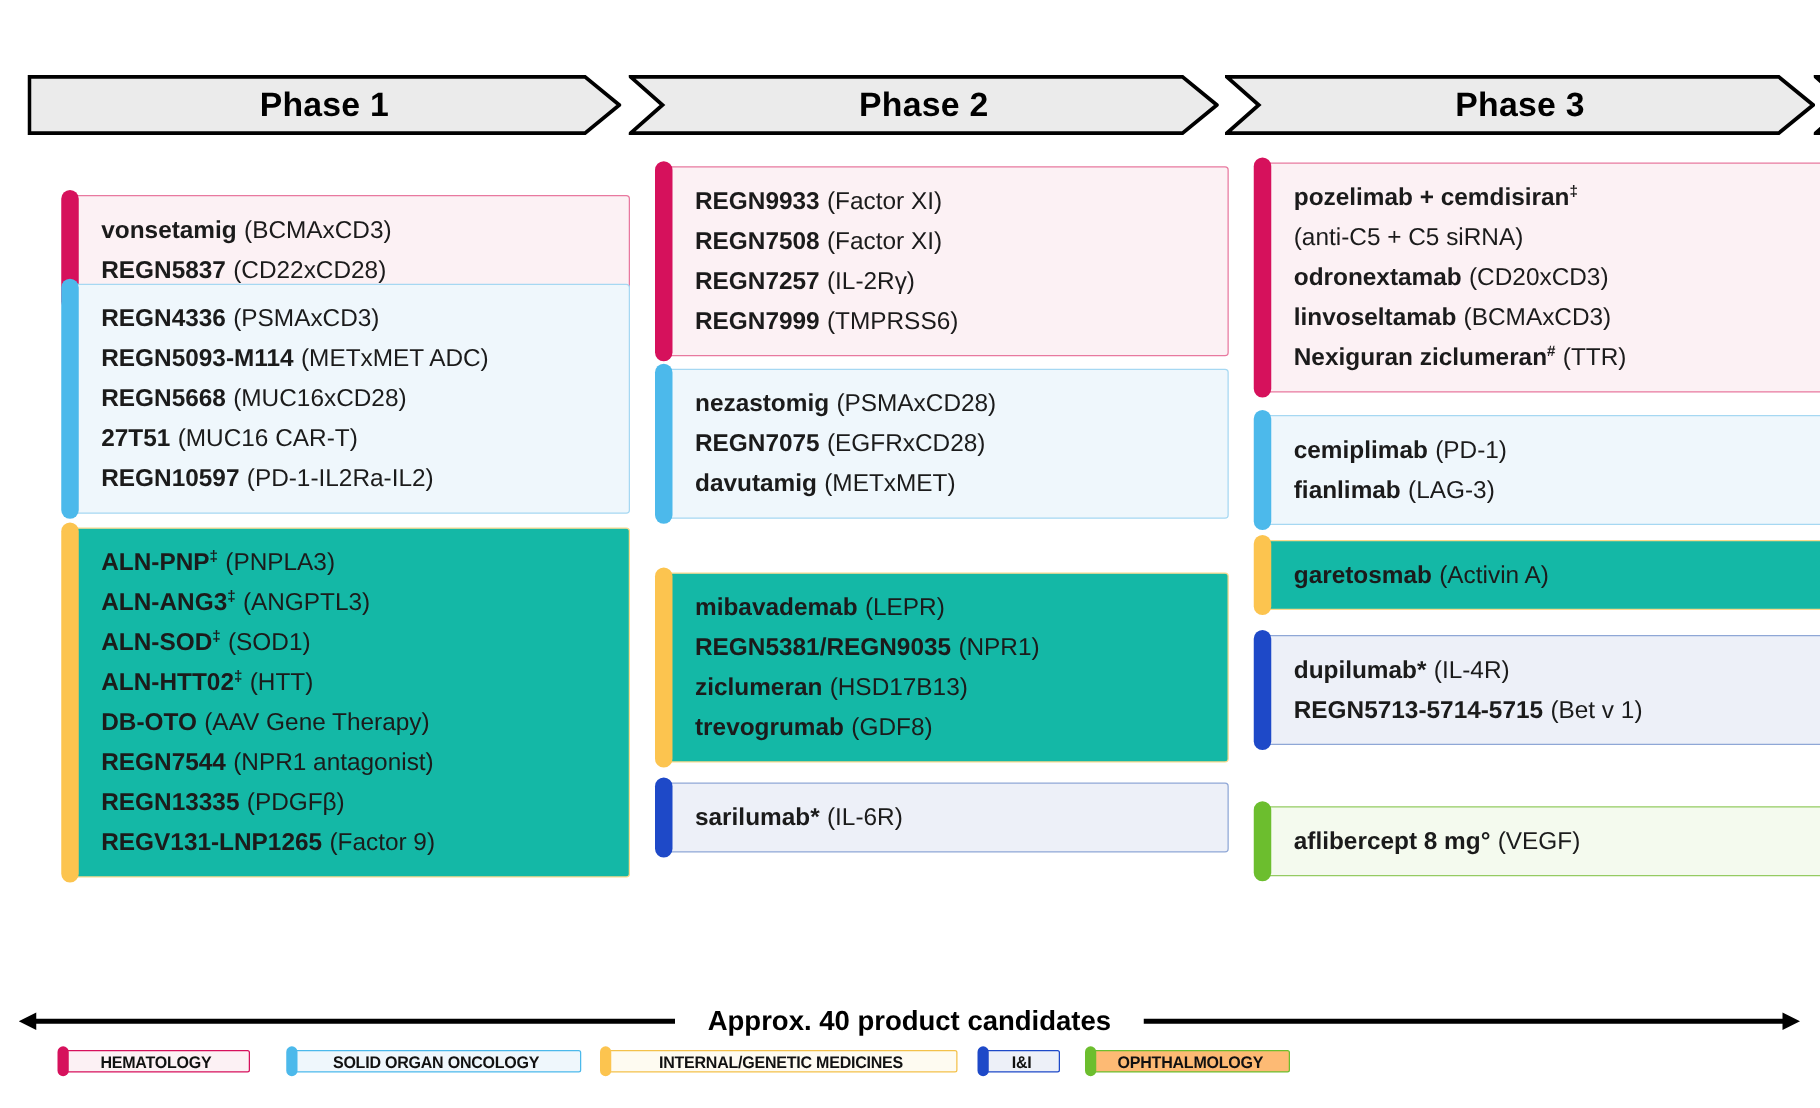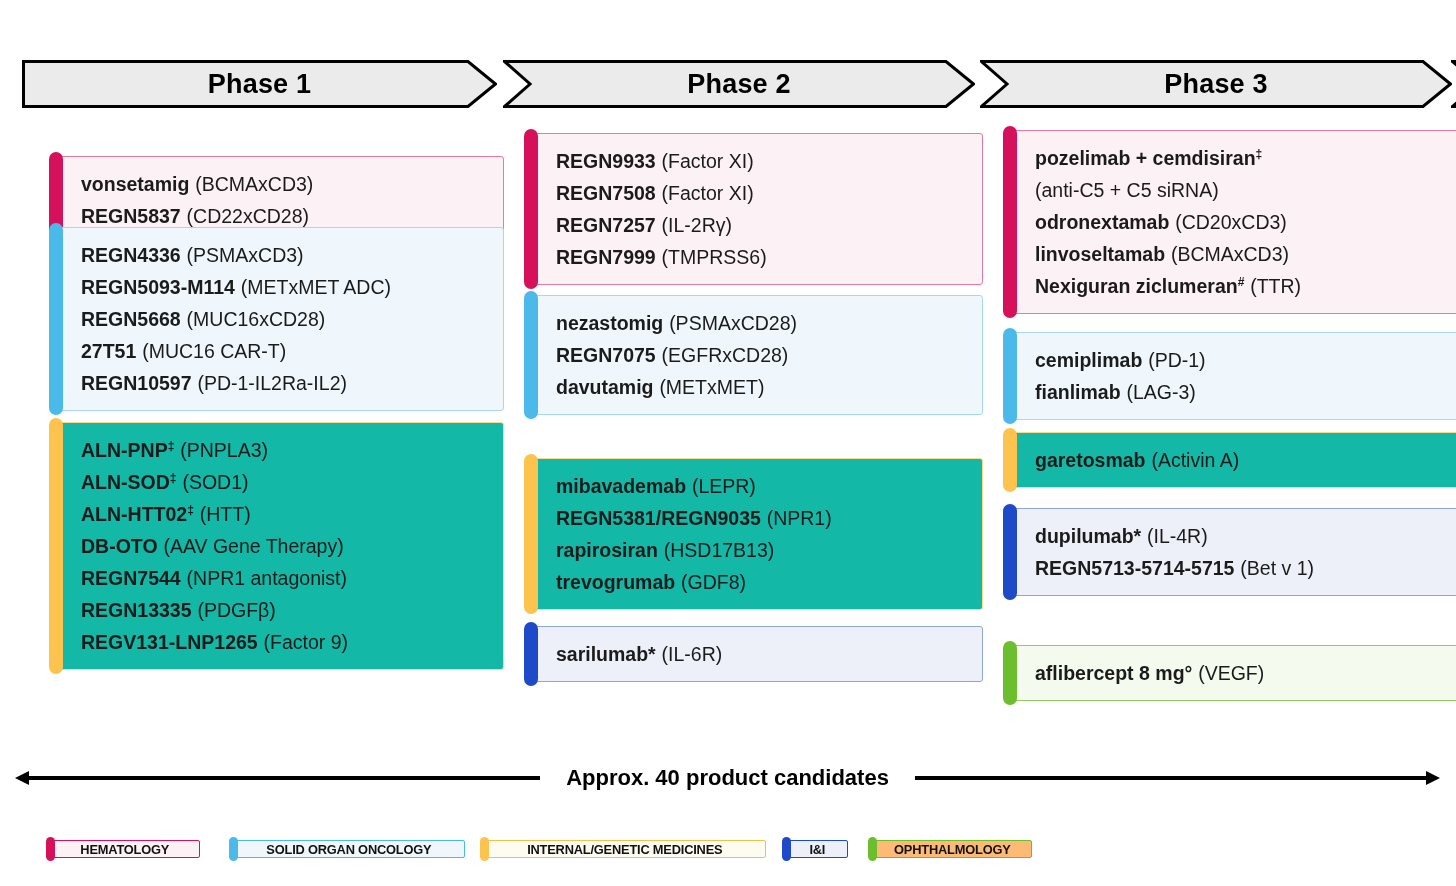--- a/index.html
+++ b/index.html
@@ -32,21 +32,21 @@
   .cat-soc{background:#EFF7FC;border-color:#A6D8F2;}
   .cat-soc>.bar{background:#4CB9EB;}
   .cat-igm{background:#14b8a6;border-color:#F8D98D;}
   .cat-igm>.bar{background:#FCC44F;}
   .cat-ii{background:#EDF0F8;border-color:#8FA7D6;}
   .cat-ii>.bar{background:#1E49C8;}
   .cat-oph{background:#F4FAEE;border-color:#94CB62;}
   .cat-oph>.bar{background:#6CBE2E;}
   
   .divider{
-    position:absolute;left:15px;right:16px;top:765px;height:26px;
+    position:absolute;left:15px;right:16px;top:804px;height:26px;
     display:flex;align-items:center;
   }
   .divider .ln{height:4px;background:#000;flex:1;}
   .divider .txt{font-weight:700;font-size:22px;white-space:nowrap;padding:0 26px;color:#000;}
   .arrow-l{width:0;height:0;border-top:7px solid transparent;border-bottom:7px solid transparent;border-right:14px solid #000;margin-right:-2px;}
   .arrow-r{width:0;height:0;border-top:7px solid transparent;border-bottom:7px solid transparent;border-left:14px solid #000;margin-left:-2px;}
   
   .lg-item{
     position:absolute;top:840px;height:18px;border:1.6px solid;border-radius:2px;
     display:flex;align-items:center;justify-content:center;box-sizing:border-box;
@@ -99,20 +99,21 @@
     <div class="line"><b>REGN4336</b><sup></sup><span class="tg">(PSMAxCD3)</span></div>
     <div class="line"><b>REGN5093-M114</b><sup></sup><span class="tg">(METxMET ADC)</span></div>
     <div class="line"><b>REGN5668</b><sup></sup><span class="tg">(MUC16xCD28)</span></div>
     <div class="line"><b>27T51</b><sup></sup><span class="tg">(MUC16 CAR-T)</span></div>
     <div class="line"><b>REGN10597</b><sup></sup><span class="tg">(PD-1-IL2Ra-IL2)</span></div>
   </div>
 
   <div class="pipe-box cat-igm" style="left:56px;top:422px;width:410px;">
     <span class="bar"></span>
     <div class="line"><b>ALN-PNP</b><sup>‡</sup><span class="tg">(PNPLA3)</span></div>
+    <div class="line"><b>ALN-ANG3</b><sup>‡</sup><span class="tg">(ANGPTL3)</span></div>
     <div class="line"><b>ALN-SOD</b><sup>‡</sup><span class="tg">(SOD1)</span></div>
     <div class="line"><b>ALN-HTT02</b><sup>‡</sup><span class="tg">(HTT)</span></div>
     <div class="line"><b>DB-OTO</b><sup></sup><span class="tg">(AAV Gene Therapy)</span></div>
     <div class="line"><b>REGN7544</b><sup></sup><span class="tg">(NPR1 antagonist)</span></div>
     <div class="line"><b>REGN13335</b><sup></sup><span class="tg">(PDGFβ)</span></div>
     <div class="line"><b>REGV131-LNP1265</b><sup></sup><span class="tg">(Factor 9)</span></div>
   </div>
 
   <div class="pipe-box cat-hema" style="left:531px;top:133px;width:414px;">
     <span class="bar"></span>
@@ -126,21 +127,21 @@
     <span class="bar"></span>
     <div class="line"><b>nezastomig</b><sup></sup><span class="tg">(PSMAxCD28)</span></div>
     <div class="line"><b>REGN7075</b><sup></sup><span class="tg">(EGFRxCD28)</span></div>
     <div class="line"><b>davutamig</b><sup></sup><span class="tg">(METxMET)</span></div>
   </div>
 
   <div class="pipe-box cat-igm" style="left:531px;top:458px;width:414px;">
     <span class="bar"></span>
     <div class="line"><b>mibavademab</b><sup></sup><span class="tg">(LEPR)</span></div>
     <div class="line"><b>REGN5381/REGN9035</b><sup></sup><span class="tg">(NPR1)</span></div>
-    <div class="line"><b>rapirosiran</b><sup></sup><span class="tg">(HSD17B13)</span></div>
+    <div class="line"><b>ziclumeran</b><sup></sup><span class="tg">(HSD17B13)</span></div>
     <div class="line"><b>trevogrumab</b><sup></sup><span class="tg">(GDF8)</span></div>
   </div>
 
   <div class="pipe-box cat-ii" style="left:531px;top:626px;width:414px;">
     <span class="bar"></span>
     <div class="line"><b>sarilumab*</b><sup></sup><span class="tg">(IL-6R)</span></div>
   </div>
 
   <div class="pipe-box cat-hema" style="left:1010px;top:130px;width:414px;">
     <span class="bar"></span>

